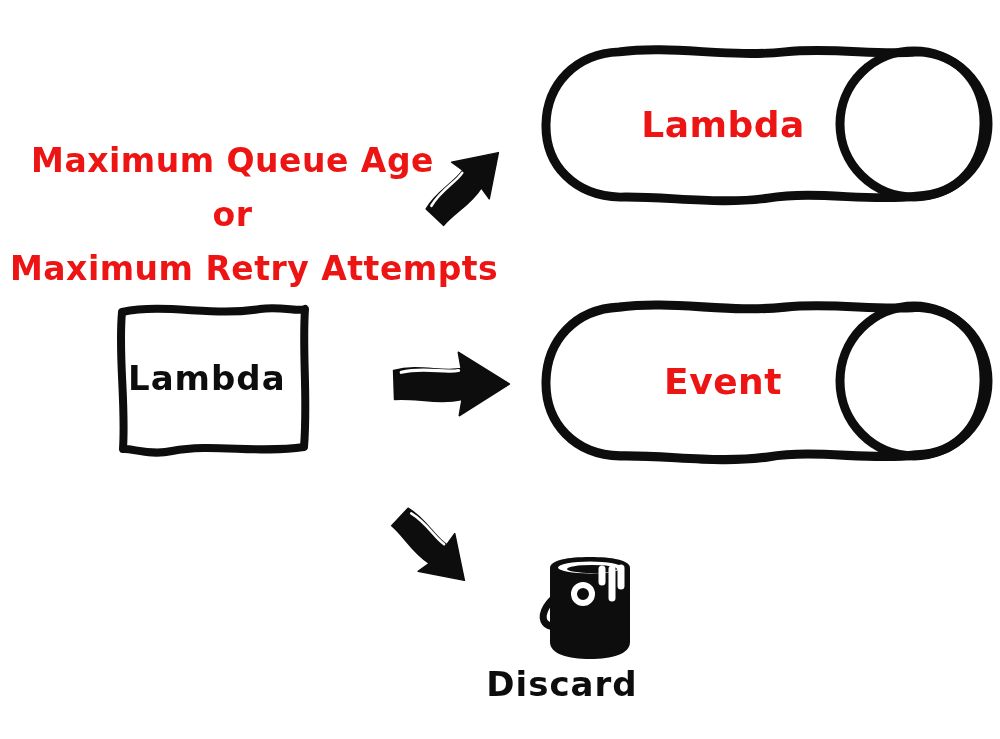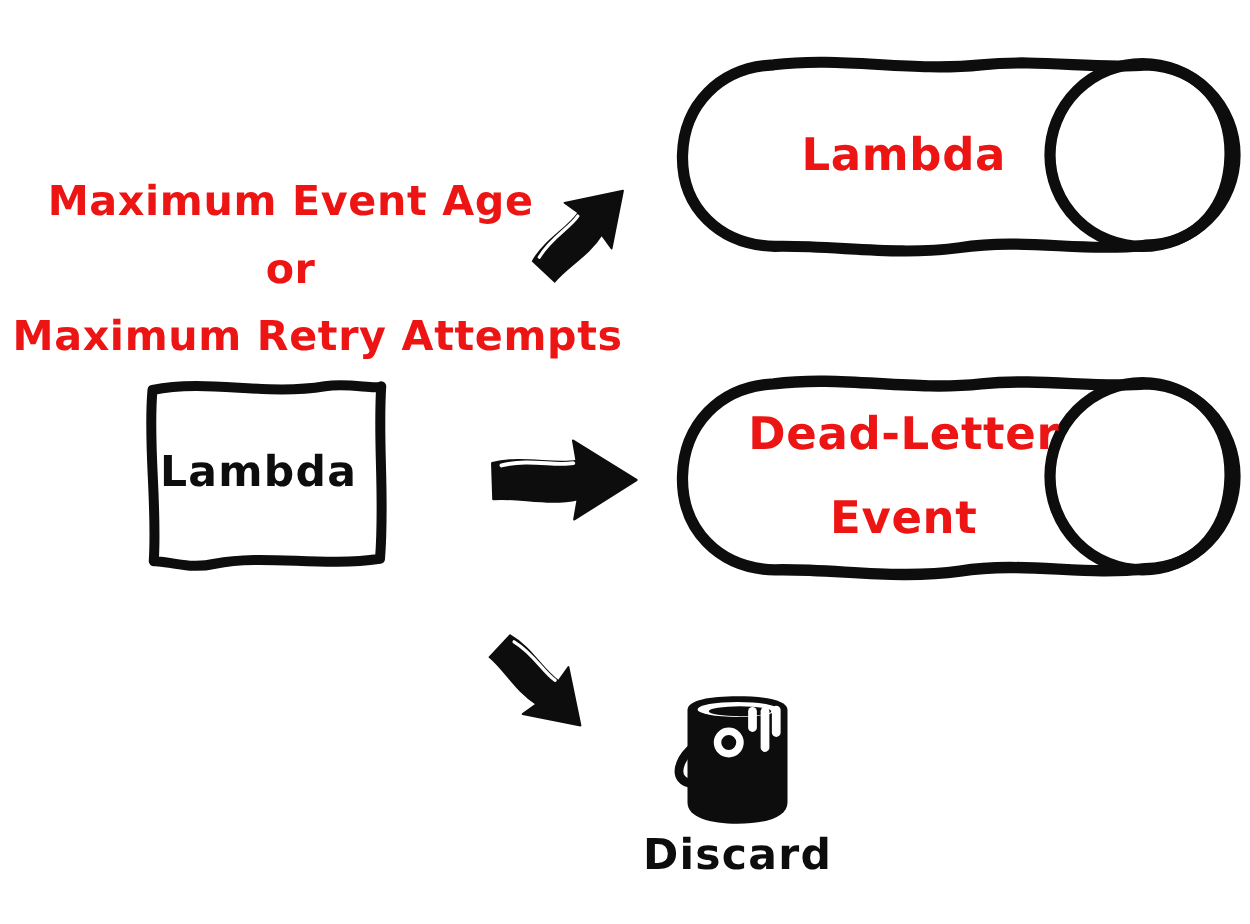--- a/index.html
+++ b/index.html
@@ -59,21 +59,21 @@
   .fill-ink{fill:var(--ink);}
   .rot-ur{transform:rotate(-45deg);}
   .rot-dr{transform:rotate(45deg);}
 </style>
 </head>
 <body>
 
 <div class="canvas">
 
   <div class="abs" style="left:10px;top:134px;width:445px;">
-    <div class="red-note">Maximum Event Age</div>
+    <div class="red-note">Maximum Queue Age</div>
     <div class="red-note">or</div>
     <div class="red-note">Maximum Retry Attempts</div>
   </div>
 
   <div class="abs" style="left:112px;top:298px;width:201px;height:160px;">
     <svg width="201" height="160" viewBox="0 0 201 160">
       <path class="stroke-ink" d="M 10 14 C 55 5, 100 19, 148 11 C 168 8, 188 14, 193 11 C 190 55, 196 100, 192 149 C 145 156, 100 145, 60 153 C 38 158, 20 150, 11 151 C 14 105, 6 57, 10 14 Z" fill="none" stroke-width="8" stroke-linejoin="round" stroke-linecap="round"></path>
     </svg>
     <div class="abs box-label" style="left:16px;top:60px;">Lambda</div>
   </div>
@@ -108,21 +108,20 @@
       <div class="cyl-label">Lambda</div>
     </div>
   </div>
 
   <div class="abs" style="left:533px;top:297px;width:464px;height:168px;">
     <svg width="464" height="168" viewBox="0 0 464 166" preserveAspectRatio="none">
       <path class="stroke-ink" d="M 86 10 C 140 3, 195 16, 252 10 C 300 5, 345 14, 384 10 C 428 12, 452 44, 451 84 C 450 122, 428 155, 383 156 C 335 162, 285 150, 235 158 C 185 165, 135 156, 87 157 C 42 156, 12 125, 13 83 C 14 43, 42 12, 86 10 Z" fill="none" stroke-width="9" stroke-linejoin="round" stroke-linecap="round"></path>
       <circle class="stroke-ink" cx="381" cy="83" r="74" fill="none" stroke-width="9"></circle>
     </svg>
     <div class="cyl-text-wrap">
-      <div class="cyl-label">Dead-Letter</div>
       <div class="cyl-label">Event</div>
     </div>
   </div>
 
   <div class="abs" style="left:536px;top:556px;width:100px;height:110px;">
     <svg width="100" height="110" viewBox="0 0 100 110">
 
       <path class="fill-ink" d="M 14 12 C 14 4 32 1 54 1 C 76 1 94 4 94 12 L 94 86 C 94 98 76 103 54 103 C 32 103 14 98 14 86 Z"></path>
 
       <ellipse cx="54" cy="11.5" rx="32" ry="6" fill="#FFFFFF"></ellipse>
@@ -132,15 +131,15 @@
       <line x1="66" y1="13" x2="66" y2="26" stroke="#FFFFFF" stroke-width="7" stroke-linecap="round"></line>
       <line x1="76" y1="13" x2="76" y2="42" stroke="#FFFFFF" stroke-width="7" stroke-linecap="round"></line>
       <line x1="85" y1="12" x2="85" y2="30" stroke="#FFFFFF" stroke-width="7" stroke-linecap="round"></line>
 
       <ellipse class="stroke-ink" cx="28" cy="52" rx="24" ry="14" transform="rotate(-38 28 52)" fill="none" stroke-width="7"></ellipse>
 
       <circle cx="47" cy="38" r="9" fill="none" stroke="#FFFFFF" stroke-width="6"></circle>
     </svg>
   </div>
 
-  <div class="abs discard-label" style="left:490px;top:664px;width:200px;">Discard</div>
+  <div class="abs discard-label" style="left:462px;top:664px;width:200px;">Discard</div>
 
 </div>
 
 </body></html>

